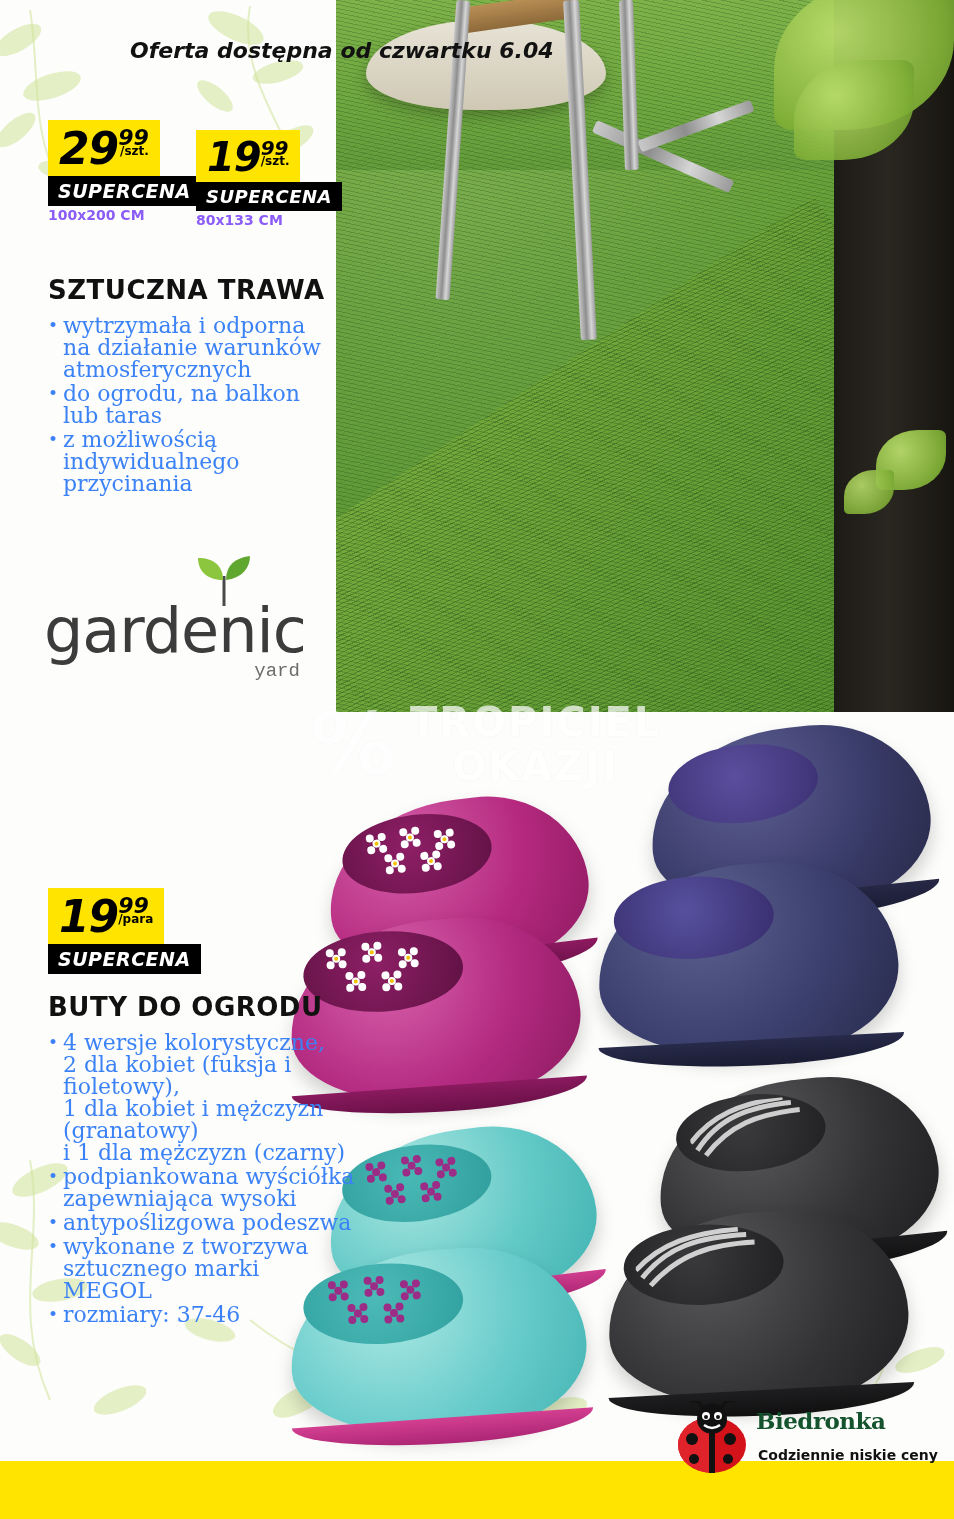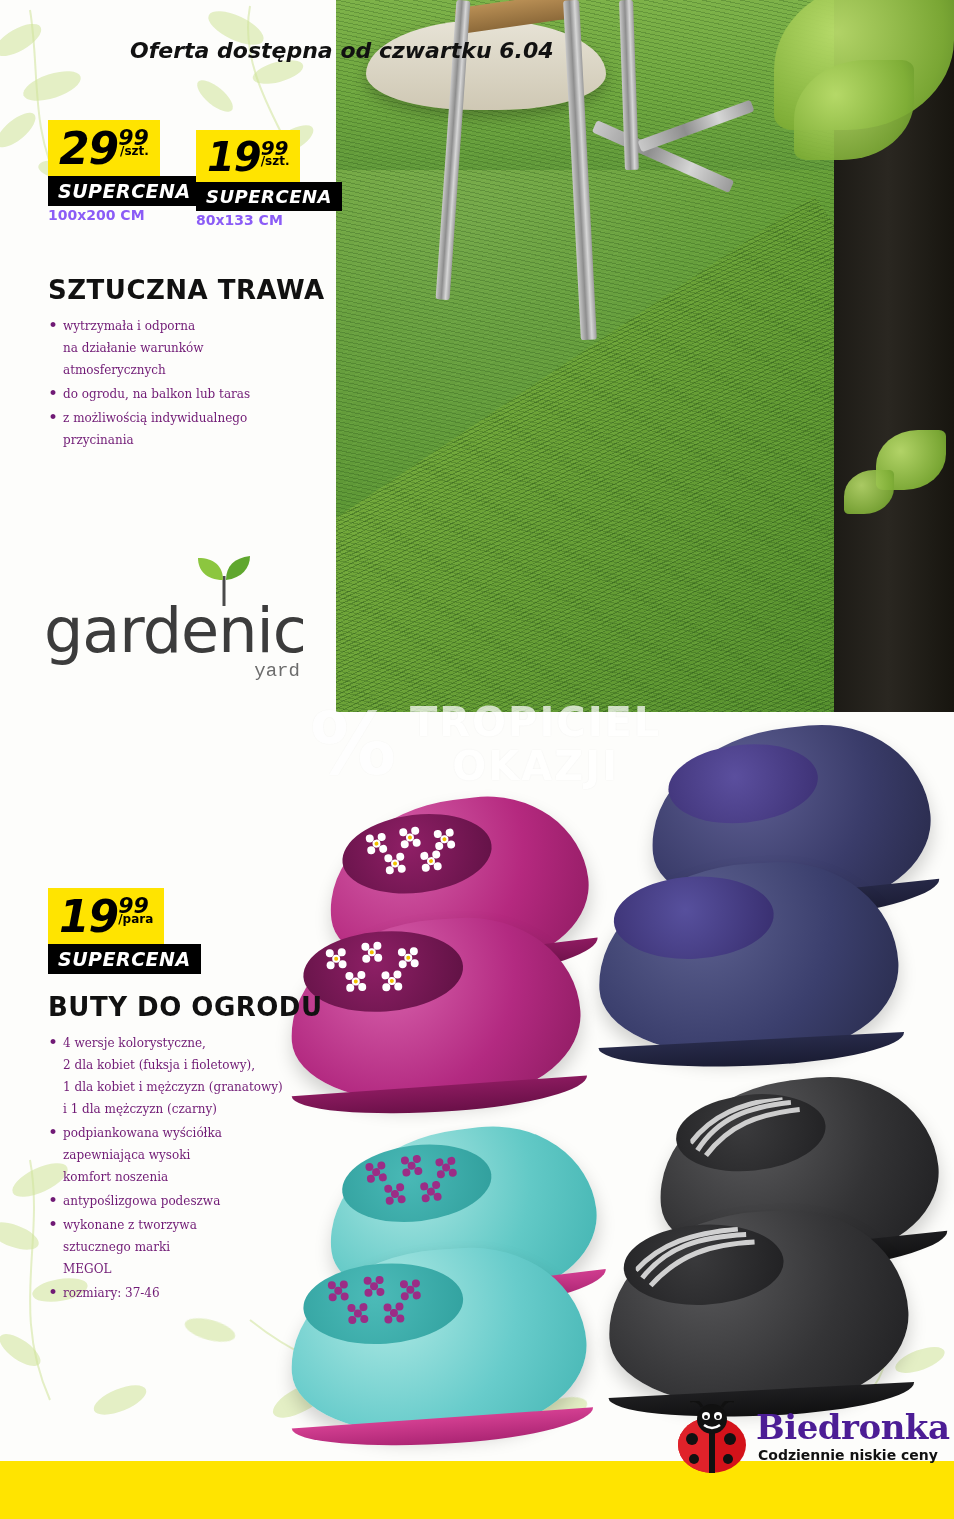--- a/index.html
+++ b/index.html
@@ -182,23 +182,23 @@
     font-weight: bold;
     font-size: 26px;
     letter-spacing: .5px;
     color: #111;
   }
   .bullets {
     margin: 10px 0 0 0;
     padding: 0;
     list-style: none;
     font-family: "DejaVu Serif", serif;
-    font-size: 12px;
+    font-size: 22px;
     line-height: 22px;
-    color: #701a75;
+    color: #3b82f6;
   }
   .bullets li {
     position: relative;
     padding-left: 15px;
     margin-bottom: 2px;
   }
   .bullets li:before {
     content: "•";
     position: absolute;
     left: 0;
@@ -315,22 +315,22 @@
     width: 268px;
     height: 86px;
     z-index: 9;
   }
   .bied-name {
     position: absolute;
     left: 86px;
     top: 10px;
     font-family: "DejaVu Serif", serif;
     font-weight: bold;
-    font-size: 34px;
-    color: #4c1d95;
+    font-size: 23px;
+    color: #14532d;
     letter-spacing: -.5px;
   }
   .bied-slogan {
     position: absolute;
     left: 88px;
     top: 50px;
     font-family: "DejaVu Sans", sans-serif;
     font-weight: bold;
     font-size: 14px;
     color: #111;
@@ -484,21 +484,20 @@
     <ul class="bullets">
       <li>
         <span class="ln">4 wersje kolorystyczne,</span>
         <span class="ln">2 dla kobiet (fuksja i fioletowy),</span>
         <span class="ln">1 dla kobiet i mężczyzn (granatowy)</span>
         <span class="ln">i 1 dla mężczyzn (czarny)</span>
       </li>
       <li>
         <span class="ln">podpiankowana wyściółka</span>
         <span class="ln">zapewniająca wysoki</span>
-        <span class="ln">komfort noszenia</span>
       </li>
       <li>
         <span class="ln">antypoślizgowa podeszwa</span>
       </li>
       <li>
         <span class="ln">wykonane z tworzywa</span>
         <span class="ln">sztucznego marki</span>
         <span class="ln">MEGOL</span>
       </li>
       <li>

